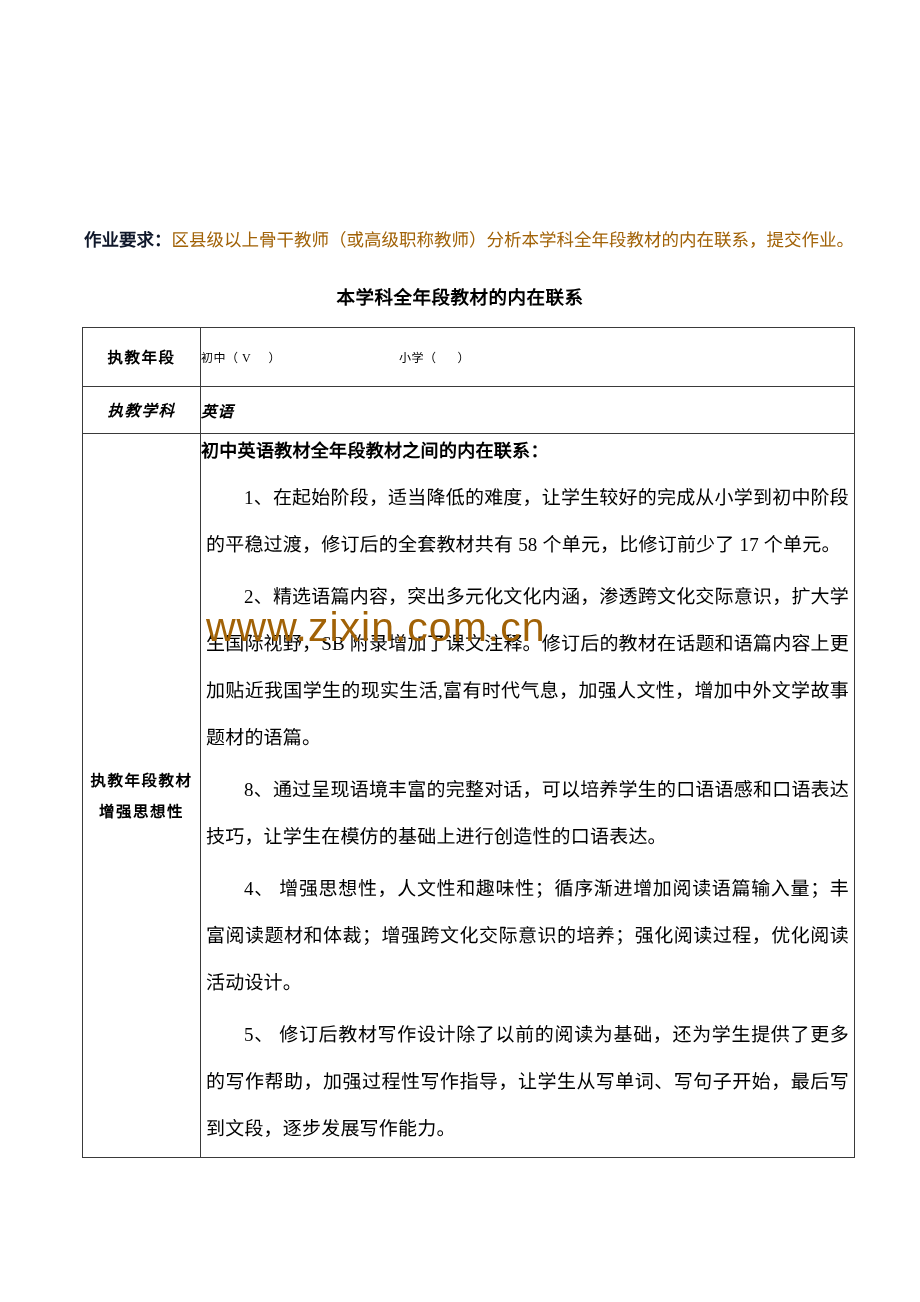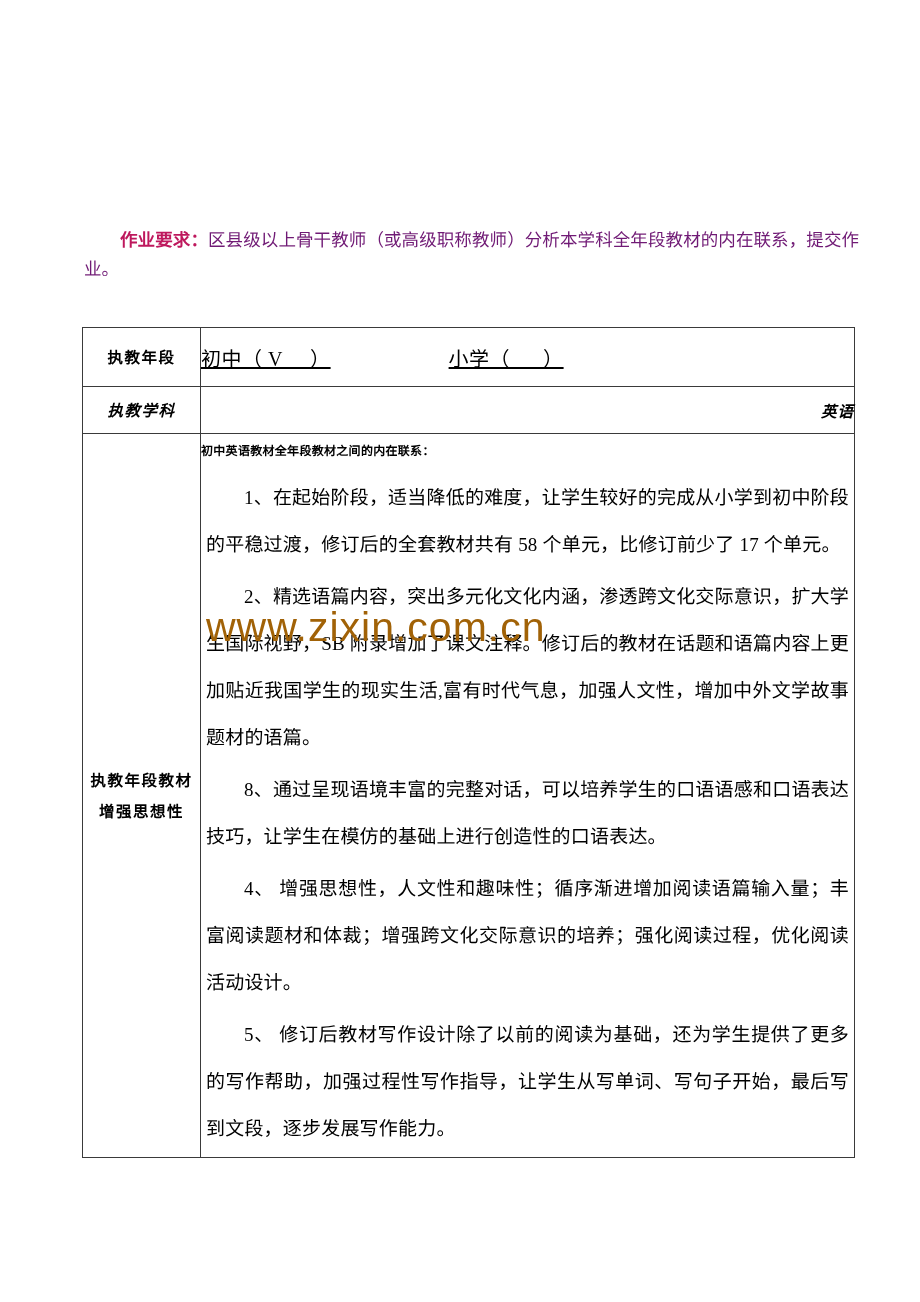--- a/index.html
+++ b/index.html
@@ -41,27 +41,26 @@
     left: 84px;
     top: 226px;
     width: 775px;
     font-family: "Liberation Serif", "DejaVu Serif", serif;
     font-size: 17.5px;
     line-height: 29px;
     text-align: justify;
     z-index: 2;
   }
   .requirement .req-label {
-    color: #be185d;
+    color: #0f172a;
     font-weight: bold;
     font-family: "Liberation Sans", "DejaVu Sans", sans-serif;
-    margin-left: 36px;
   }
   .requirement .req-body {
-    color: #701a75;
+    color: #a16207;
   }
 
   
   .doc-title {
     position: absolute;
     left: 0;
     top: 283px;
     width: 920px;
     text-align: center;
     font-family: "Liberation Sans", "DejaVu Sans", sans-serif;
@@ -98,45 +97,44 @@
     letter-spacing: 1.5px;
     line-height: 31px;
   }
   .cell-label .lbl-line { display: block; }
 
   .row-grade td { height: 58px; }
   .row-subject td { height: 46px; font-style: italic; }
 
   .grade-options {
     font-family: "Liberation Serif", "DejaVu Serif", serif;
-    font-size: 20px;
+    font-size: 12px;
     padding-left: 125px;
     white-space: pre;
     letter-spacing: 0.5px;
-    text-decoration: underline;
   }
   .grade-options .gap { display: inline-block; width: 118px; }
 
   .subject-value {
-    text-align: right;
+    text-align: left;
     font-family: "Liberation Sans", "DejaVu Sans", sans-serif;
     font-weight: bold;
     font-size: 15.5px;
     letter-spacing: 1px;
   }
 
   
   .cell-content {
     padding: 13px 16px 16px 20px;
     vertical-align: top;
   }
   .content-heading {
     font-family: "Liberation Sans", "DejaVu Sans", sans-serif;
     font-weight: bold;
-    font-size: 12px;
+    font-size: 18px;
     line-height: 34px;
     margin: 0 0 6px 0;
     letter-spacing: 0.3px;
   }
   .content-para {
     font-family: "Liberation Serif", "DejaVu Serif", serif;
     font-size: 19px;
     line-height: 47px;
     margin: 5px;
     text-indent: 2em;
@@ -149,20 +147,21 @@
 <body>
 
 <div class="page">
 
   <div class="watermark">www.zixin.com.cn</div>
 
   <div class="requirement">
     <span class="req-label">作业要求：</span><span class="req-body">区县级以上骨干教师（或高级职称教师）分析本学科全年段教材的内在联系，提交作业。</span>
   </div>
 
+  <div class="doc-title">本学科全年段教材的内在联系</div>
 
   <table class="doc-table">
     <colgroup>
       <col class="col-label">
       <col>
     </colgroup>
     <tbody>
       <tr class="row-grade">
         <td class="cell-label">执教年段</td>
         <td class="grade-options"><span>初中（ V     ）</span><span class="gap"></span><span>小学（      ）</span></td>

